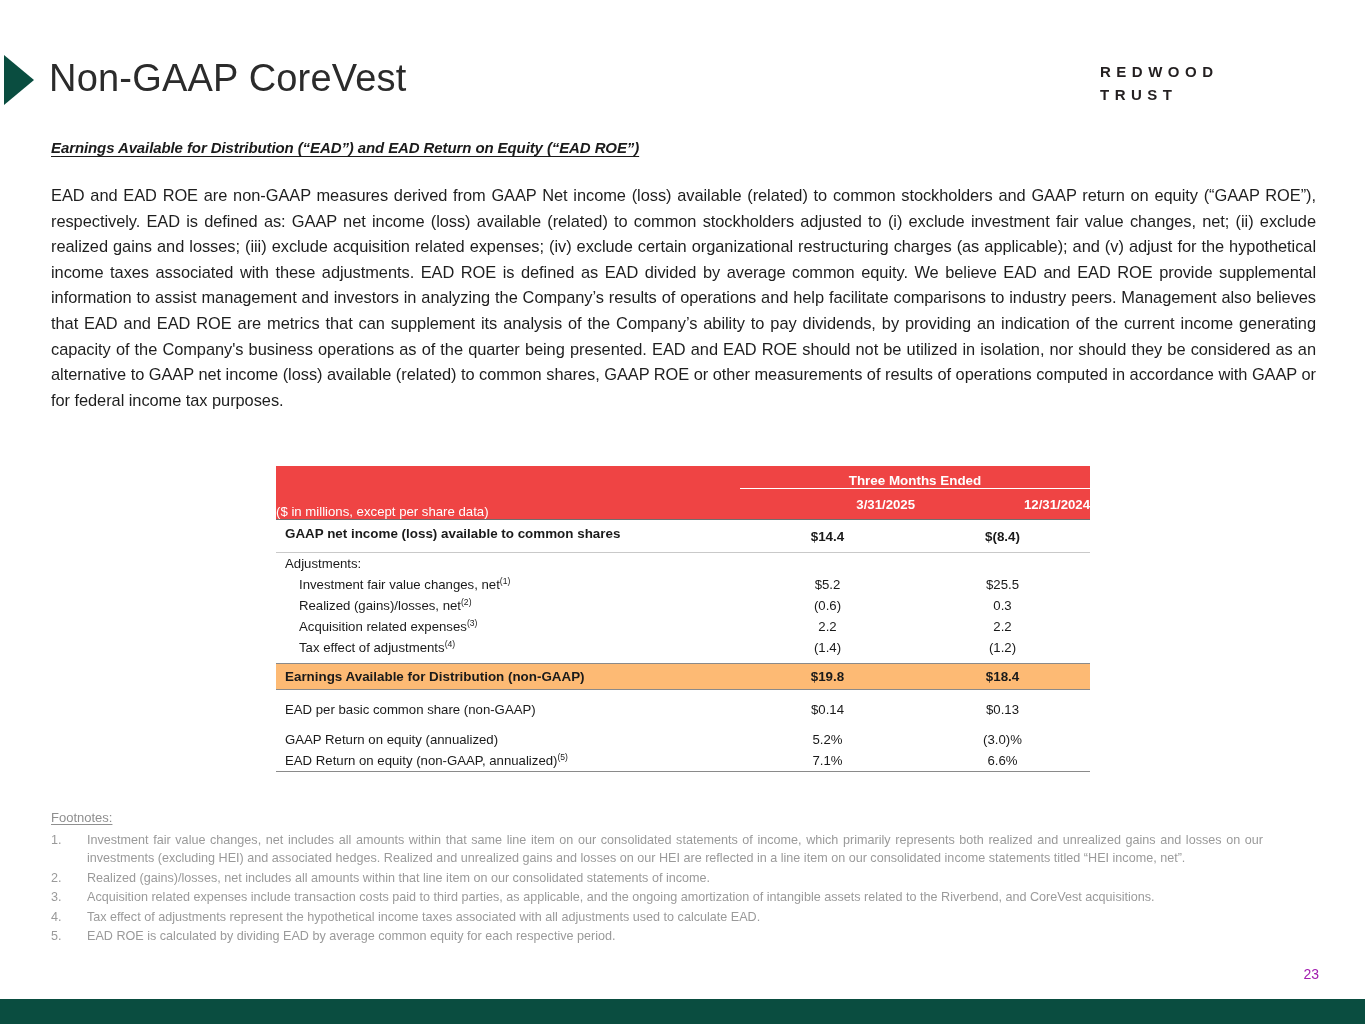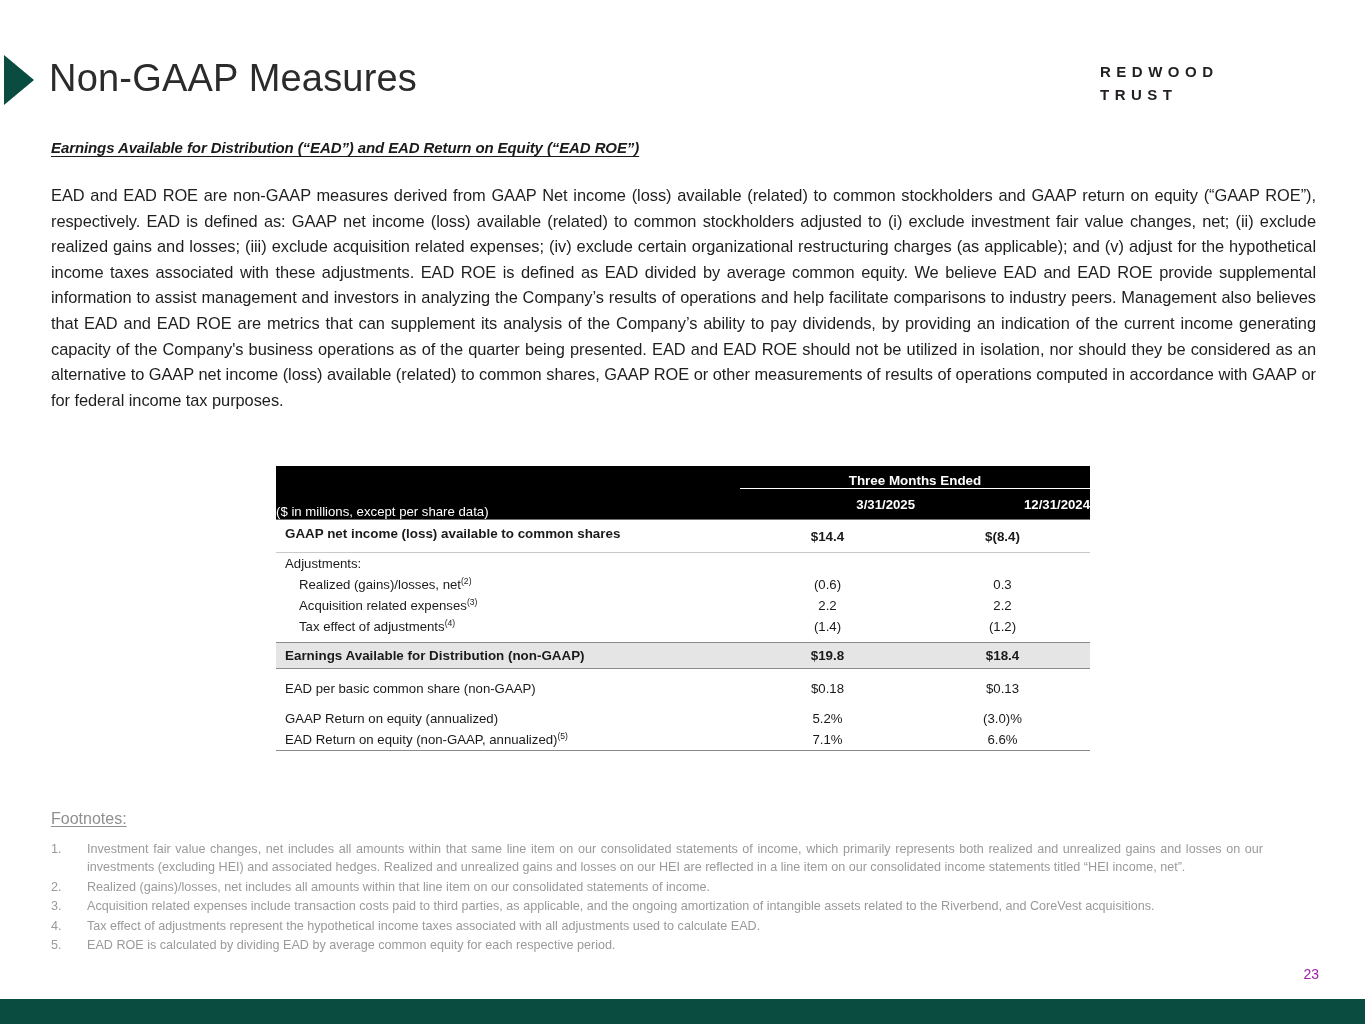--- a/index.html
+++ b/index.html
@@ -96,21 +96,21 @@
     width: 100%;
     font-size: 13.2px;
     color: #1a1a1a;
     table-layout: fixed;
   }
   table.fin col.c-label { width: 57%; }
   table.fin col.c-v1 { width: 21.5%; }
   table.fin col.c-v2 { width: 21.5%; }
 
   .hdr-band td {
-    background: #000000;
+    background: #ef4444;
     color: #ffffff;
     padding: 0;
   }
   .hdr-top td { height: 22px; vertical-align: bottom; }
   .hdr-span {
     font-weight: 700;
     font-size: 13.4px;
     text-align: center;
     padding-bottom: 3px;
     border-bottom: 1.3px solid #ffffff;
@@ -140,21 +140,21 @@
     text-align: center;
     padding: 3px 0;
     white-space: nowrap;
   }
 
   tr.row-strong td { font-weight: 700; font-size: 13.4px; }
   tr.row-strong td.lab { padding-top: 6px; padding-bottom: 11px; }
   tr.row-strong.topline td { border-top: 1.1px solid #6f6f6f; border-bottom: 1.1px solid #c9c9c9; }
 
   tr.highlight td {
-    background: #e5e5e5;
+    background: #fdba74;
     font-weight: 700;
     font-size: 13.4px;
     border-top: 1.1px solid #8a8a8a;
     border-bottom: 1.1px solid #8a8a8a;
     padding-top: 5px;
     padding-bottom: 5px;
   }
   tr.spacer td { height: 9px; padding: 0; border: none; }
   tr.spacer-sm td { height: 5px; padding: 0; border: none; }
   tr.lastline td { border-bottom: 1.1px solid #8a8a8a; }
@@ -164,24 +164,24 @@
 
   
   .footnotes {
     position: absolute;
     left: 51px;
     top: 810px;
     width: 1212px;
     color: #9a9a9a;
   }
   .fn-title {
-    font-size: 16px;
+    font-size: 13px;
     text-decoration: underline;
     text-underline-offset: 2px;
-    margin-bottom: 12px;
+    margin-bottom: 6px;
     color: #8f8f8f;
   }
   ol.fn-list {
     margin: 0;
     padding: 0;
     list-style: none;
   }
   ol.fn-list li {
     position: relative;
     padding-left: 36px;
@@ -212,21 +212,21 @@
     left: 0; right: 0; bottom: 0;
     height: 25px;
     background: #0a4d40;
   }
 </style>
 </head>
 <body>
 
 <div class="slide-header">
   <div class="title-arrow"></div>
-  <div class="page-title">Non-GAAP Measures</div>
+  <div class="page-title">Non-GAAP CoreVest</div>
   <div class="brand">
     <div class="brand-line">REDWOOD</div>
     <div class="brand-line">TRUST</div>
   </div>
 </div>
 
 <div class="subheading">Earnings Available for Distribution (“EAD”) and EAD Return on Equity (“EAD ROE”)</div>
 
 <div class="body-copy">EAD and EAD ROE are non-GAAP measures derived from GAAP Net income (loss) available (related) to common stockholders and GAAP return on equity (“GAAP ROE”), respectively. EAD is defined as: GAAP net income (loss) available (related) to common stockholders adjusted to (i) exclude investment fair value changes, net; (ii) exclude realized gains and losses; (iii) exclude acquisition related expenses; (iv) exclude certain organizational restructuring charges (as applicable); and (v) adjust for the hypothetical income taxes associated with these adjustments. EAD ROE is defined as EAD divided by average common equity. We believe EAD and EAD ROE provide supplemental information to assist management and investors in analyzing the Company’s results of operations and help facilitate comparisons to industry peers. Management also believes that EAD and EAD ROE are metrics that can supplement its analysis of the Company’s ability to pay dividends, by providing an indication of the current income generating capacity of the Company's business operations as of the quarter being presented. EAD and EAD ROE should not be utilized in isolation, nor should they be considered as an alternative to GAAP net income (loss) available (related) to common shares, GAAP ROE or other measurements of results of operations computed in accordance with GAAP or for federal income tax purposes.</div>
 
@@ -253,20 +253,25 @@
         <td class="num">$14.4</td>
         <td class="num">$(8.4)</td>
       </tr>
 
       <tr>
         <td class="lab">Adjustments:</td>
         <td class="num"></td>
         <td class="num"></td>
       </tr>
 
+      <tr>
+        <td class="lab indent1"><span>Investment fair value changes, net</span><sup>(1)</sup></td>
+        <td class="num">$5.2</td>
+        <td class="num">$25.5</td>
+      </tr>
 
       <tr>
         <td class="lab indent1"><span>Realized (gains)/losses, net</span><sup>(2)</sup></td>
         <td class="num">(0.6)</td>
         <td class="num">0.3</td>
       </tr>
 
       <tr>
         <td class="lab indent1"><span>Acquisition related expenses</span><sup>(3)</sup></td>
         <td class="num">2.2</td>
@@ -289,21 +294,21 @@
         <td class="num">$18.4</td>
       </tr>
 
       <tr class="spacer">
           <td colspan="3"></td>
         </tr>
 
 
       <tr>
         <td class="lab">EAD per basic common share (non-GAAP)</td>
-        <td class="num">$0.18</td>
+        <td class="num">$0.14</td>
         <td class="num">$0.13</td>
       </tr>
 
       <tr class="spacer">
           <td colspan="3"></td>
         </tr>
 
       <tr>
         <td class="lab">GAAP Return on equity (annualized)</td>
         <td class="num">5.2%</td>

